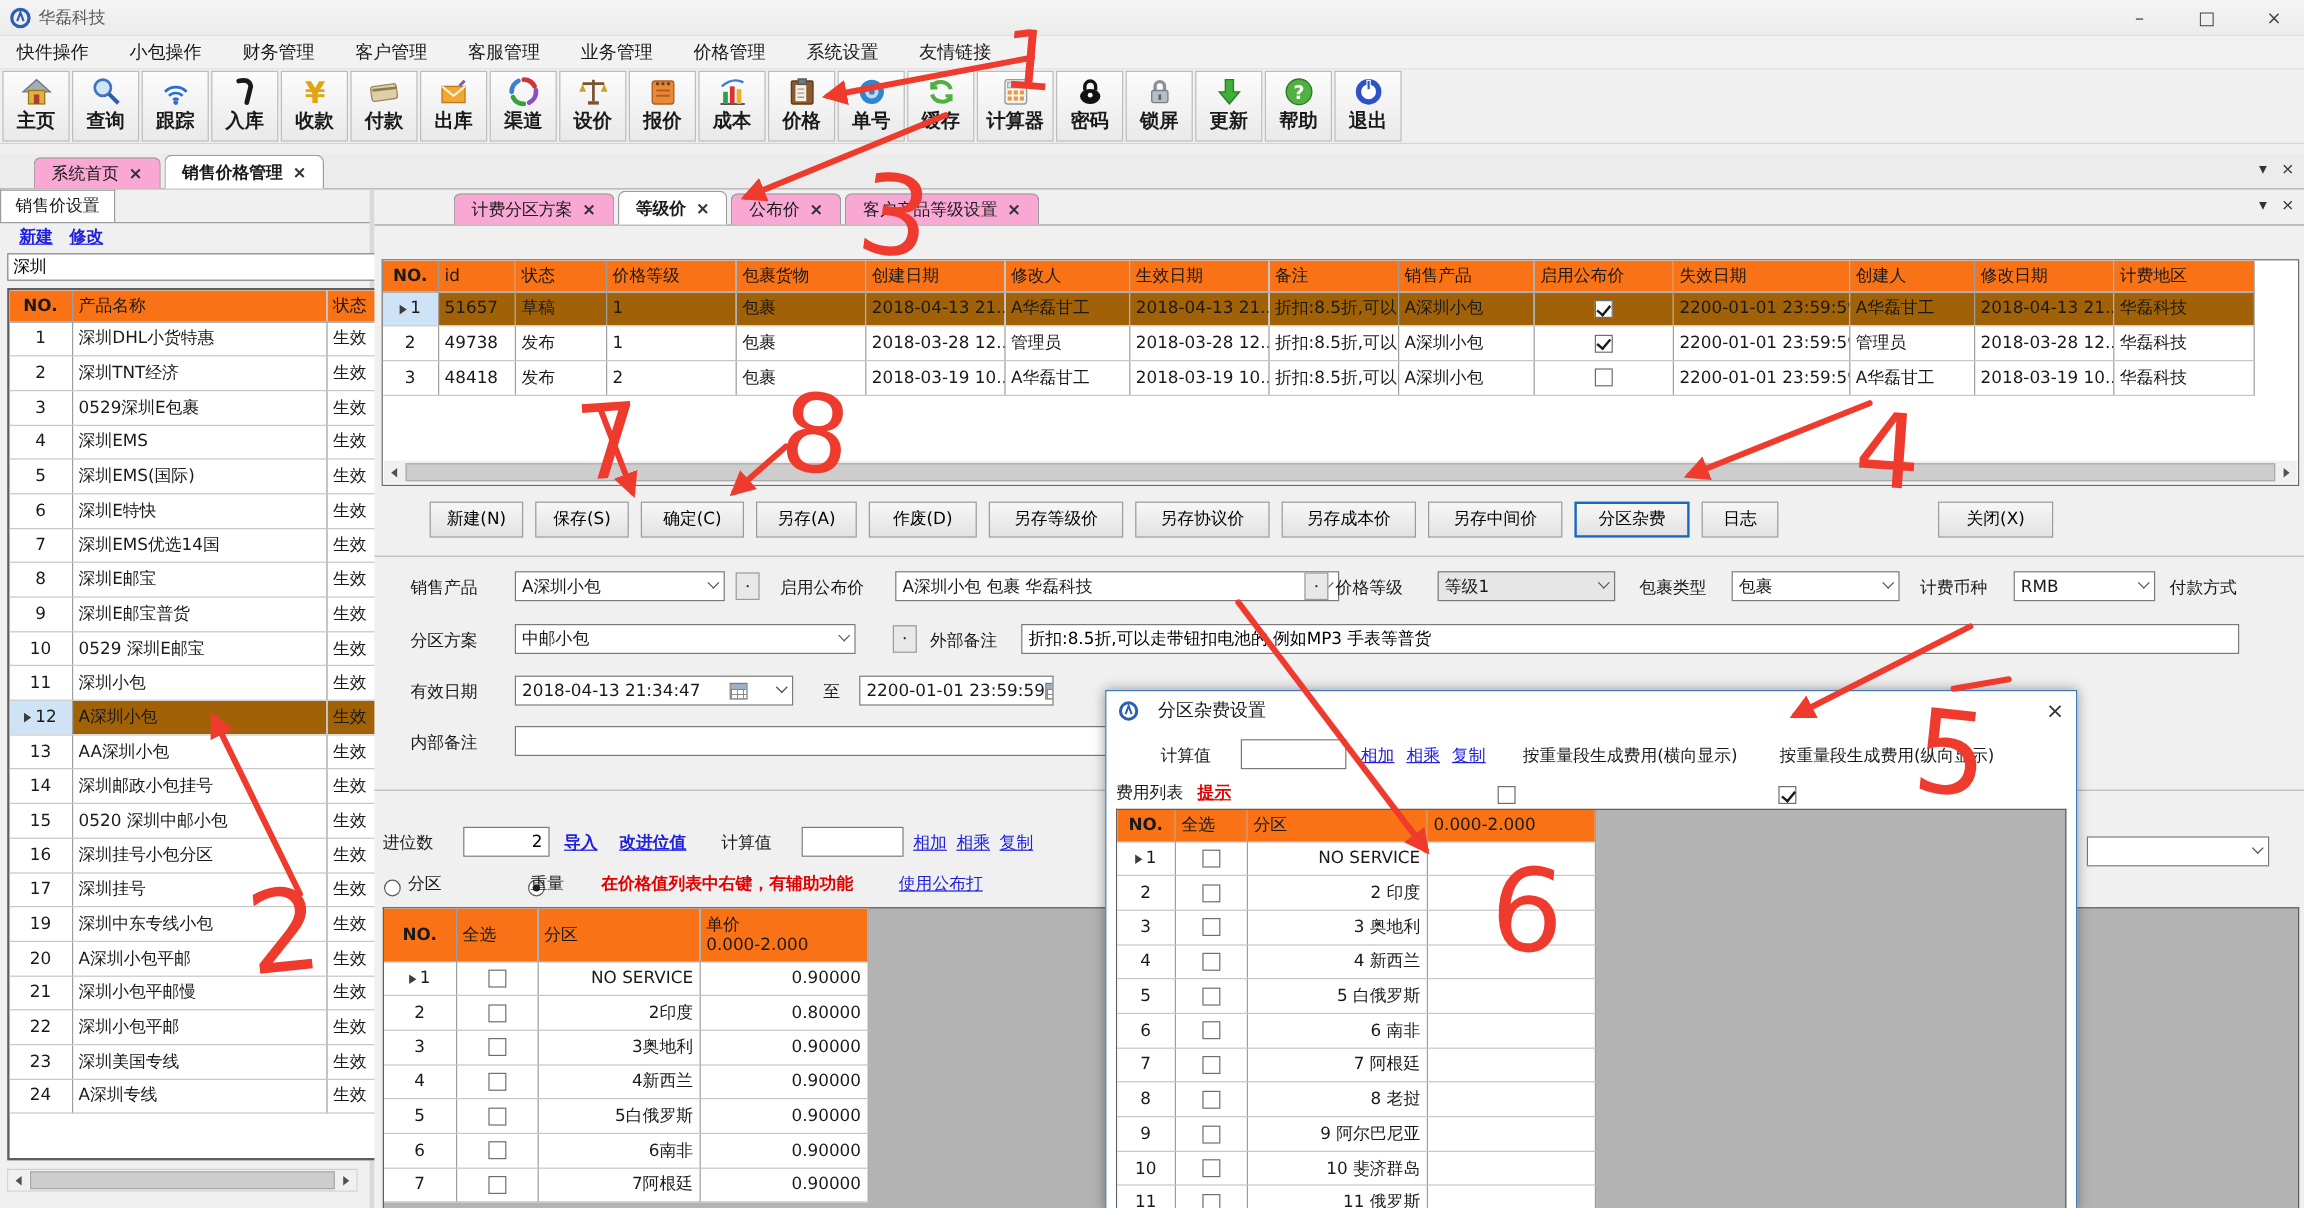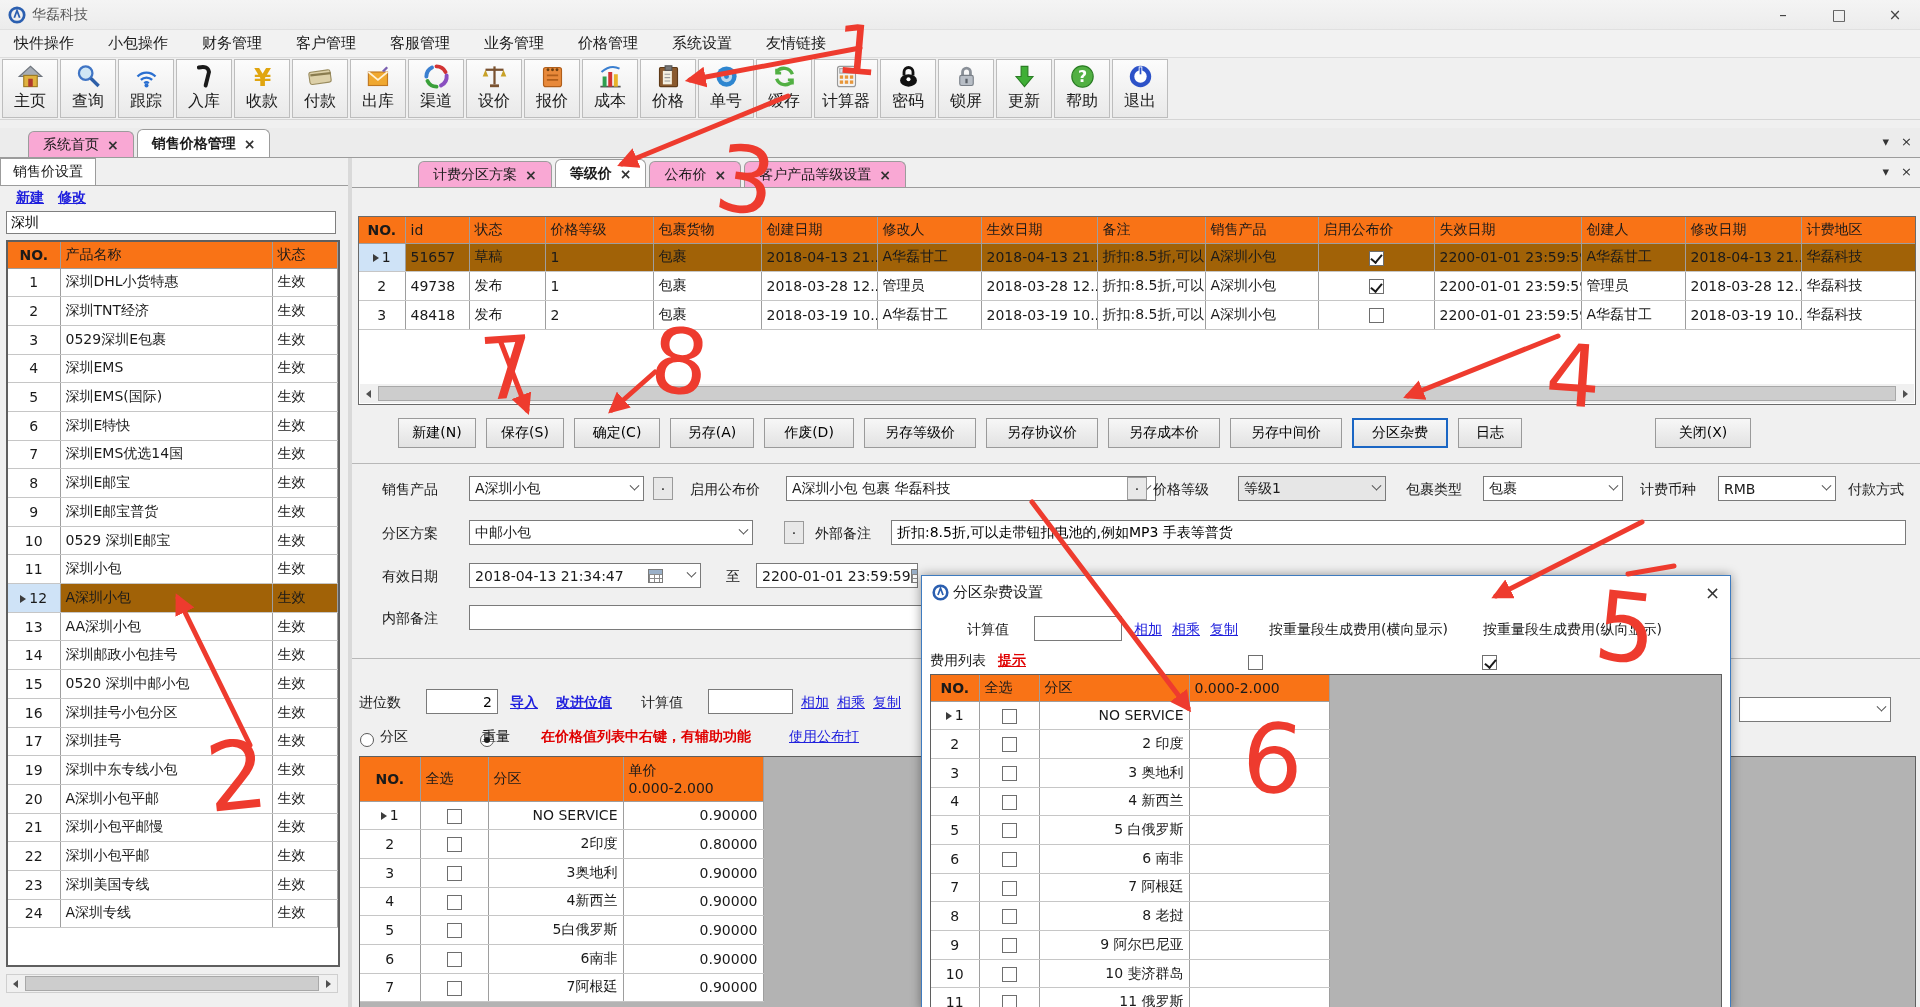--- a/index.html
+++ b/index.html
@@ -9,31 +9,31 @@
   
   .titlebar { position:relative; height:30px; background:linear-gradient(#f4f4f4,#ececec); display:flex; align-items:center; padding:0 8px; border-bottom:1px solid #e0e0e0;}
   .titlebar .title { font-size:14px; color:#5a5a5a; margin-left:6px; }
   .winbtns { position:absolute; right:10px; top:0; height:30px; display:flex; align-items:center; gap:26px; font-size:15px; color:#444; }
   .winbtns span { cursor:pointer; width:30px; text-align:center; }
   .menubar { height:28px; background:#f2f2f2; display:flex; align-items:center; gap:34px; padding:0 14px; font-size:15px; border-bottom:1px solid #ddd; }
   .menubar span { cursor:pointer; }
   .toolbar { height:62px; background:#f0f0f0; display:flex; align-items:stretch; gap:2px; padding:1px 2px; border-bottom:1px solid #d5d5d5; }
   .tbtn { width:56px; display:flex; flex-direction:column; align-items:center; justify-content:flex-start; border:1px solid #bdbdbd; background:linear-gradient(#fcfcfc,#e9e9e9); cursor:pointer; padding-top:3px; }
   .tbtn svg { width:27px; height:27px; }
-  .tbtn .tlabel { font-size:16px; font-weight:normal; line-height:1.4; white-space:nowrap; }
+  .tbtn .tlabel { font-size:16px; font-weight:bold; line-height:1.4; white-space:nowrap; }
   .tbtn.wide { width:64px; }
   
   .doctabs { height:30px; background:#ececec; display:flex; align-items:flex-end; padding-left:28px; position:relative; border-bottom:1px solid #9c9c9c; margin-top:8px;}
   .tab { height:26px; display:flex; align-items:center; gap:8px; padding:0 14px; border:1px solid #9c9c9c; border-bottom:none; background:#f9a8d4; font-size:14px; border-radius:6px 6px 0 0; cursor:pointer; margin-right:3px; white-space:nowrap;}
   .tab.active { background:#fff; font-weight:bold; height:28px; }
   .tab .x { color:#333; font-weight:bold; font-size:14px; cursor:pointer; }
   .strip-ctrl { position:absolute; right:8px; top:6px; display:flex; gap:12px; font-size:13px; color:#333; }
   
   .content { position:absolute; top:158px; left:0; right:0; bottom:0; display:flex; }
-  .left-panel { width:352px; position:relative; background:#f0f0f0; border-right:4px solid #d9d9d9; }
+  .left-panel { width:312px; position:relative; background:#f0f0f0; border-right:4px solid #d9d9d9; }
   .lp-tabstrip { height:28px; border-bottom:1px solid #9c9c9c; display:flex; align-items:flex-end; }
   .lp-tab { height:27px; padding:0 12px; display:flex; align-items:center; background:#fff; border:1px solid #9c9c9c; border-bottom:none; font-size:14px; }
   .lp-links { height:24px; display:flex; gap:14px; align-items:center; padding-left:16px; font-size:14px; font-weight:bold; }
   .lnk { color:#2020dd; text-decoration:underline; cursor:pointer; }
   .lp-filter { margin:1px 6px 0 6px; height:23px; width:330px; border:1px solid #7f7f7f; font-size:14px; padding:0 4px; background:#fff; }
   .lp-tablewrap { position:absolute; top:82px; left:6px; width:334px; bottom:40px; overflow:hidden; border:2px solid #5f5f5f; background:#fff; }
   table.grid { border-collapse:collapse; table-layout:fixed; background:#fff; width:100%; }
   table.grid th { background:#f97316; font-weight:normal; border-right:1px solid #9e9e9e; border-bottom:1px solid #9e9e9e; font-size:14px; height:26px; padding:0 5px; text-align:left; white-space:nowrap; overflow:hidden; }
   table.grid td { border-right:1px solid #9e9e9e; border-bottom:1px solid #c6c6c6; font-size:14px; height:28.7px; padding:0 5px; white-space:nowrap; overflow:hidden; background:#fff; }
   table.grid th.cn, table.grid td.cn { text-align:center; }
@@ -68,21 +68,21 @@
   .dotbtn { width:20px; height:23px; border:1px solid #9a9a9a; background:#e8e8e8; display:flex; align-items:center; justify-content:center; font-size:14px; cursor:pointer; }
   .tinput { height:25px; border:1px solid #7a7a7a; background:#fff; font-size:14px; padding:0 5px; font-family:inherit; }
   .calicon { width:15px; height:14px; flex:none; margin-left:auto; background:
     linear-gradient(#9ab0c8 0 4px, transparent 4px),
     repeating-linear-gradient(90deg,#8a8a8a 0 1px, transparent 1px 5px),
     repeating-linear-gradient(#8a8a8a 0 1px, transparent 1px 4px);
     border:1px solid #7a7a7a; }
   .grayzone { background:#b3b3b3; }
   
   .dialog { position:absolute; left:921px; top:575px; width:810px; height:435px; background:#fff; border:1px solid #3e7bbf; box-shadow:0 0 10px rgba(0,0,0,.4); z-index:50; }
-  .dlg-title { height:32px; display:flex; align-items:center; padding:0 10px; font-size:15px; gap:4px; }
+  .dlg-title { height:32px; display:flex; align-items:center; padding:0 10px; font-size:15px; gap:16px; }
   .dlg-x { margin-left:auto; font-size:18px; color:#333; cursor:pointer; }
   
   .anno { position:absolute; inset:0; z-index:100; pointer-events:none; }
   .anno text { fill:#ee3b2e; font-family:"DejaVu Sans","Liberation Sans",sans-serif; }
 </style>
 </head>
 <body>
 
 <div class="titlebar">
   <svg width="18" height="18" viewBox="0 0 20 20">

